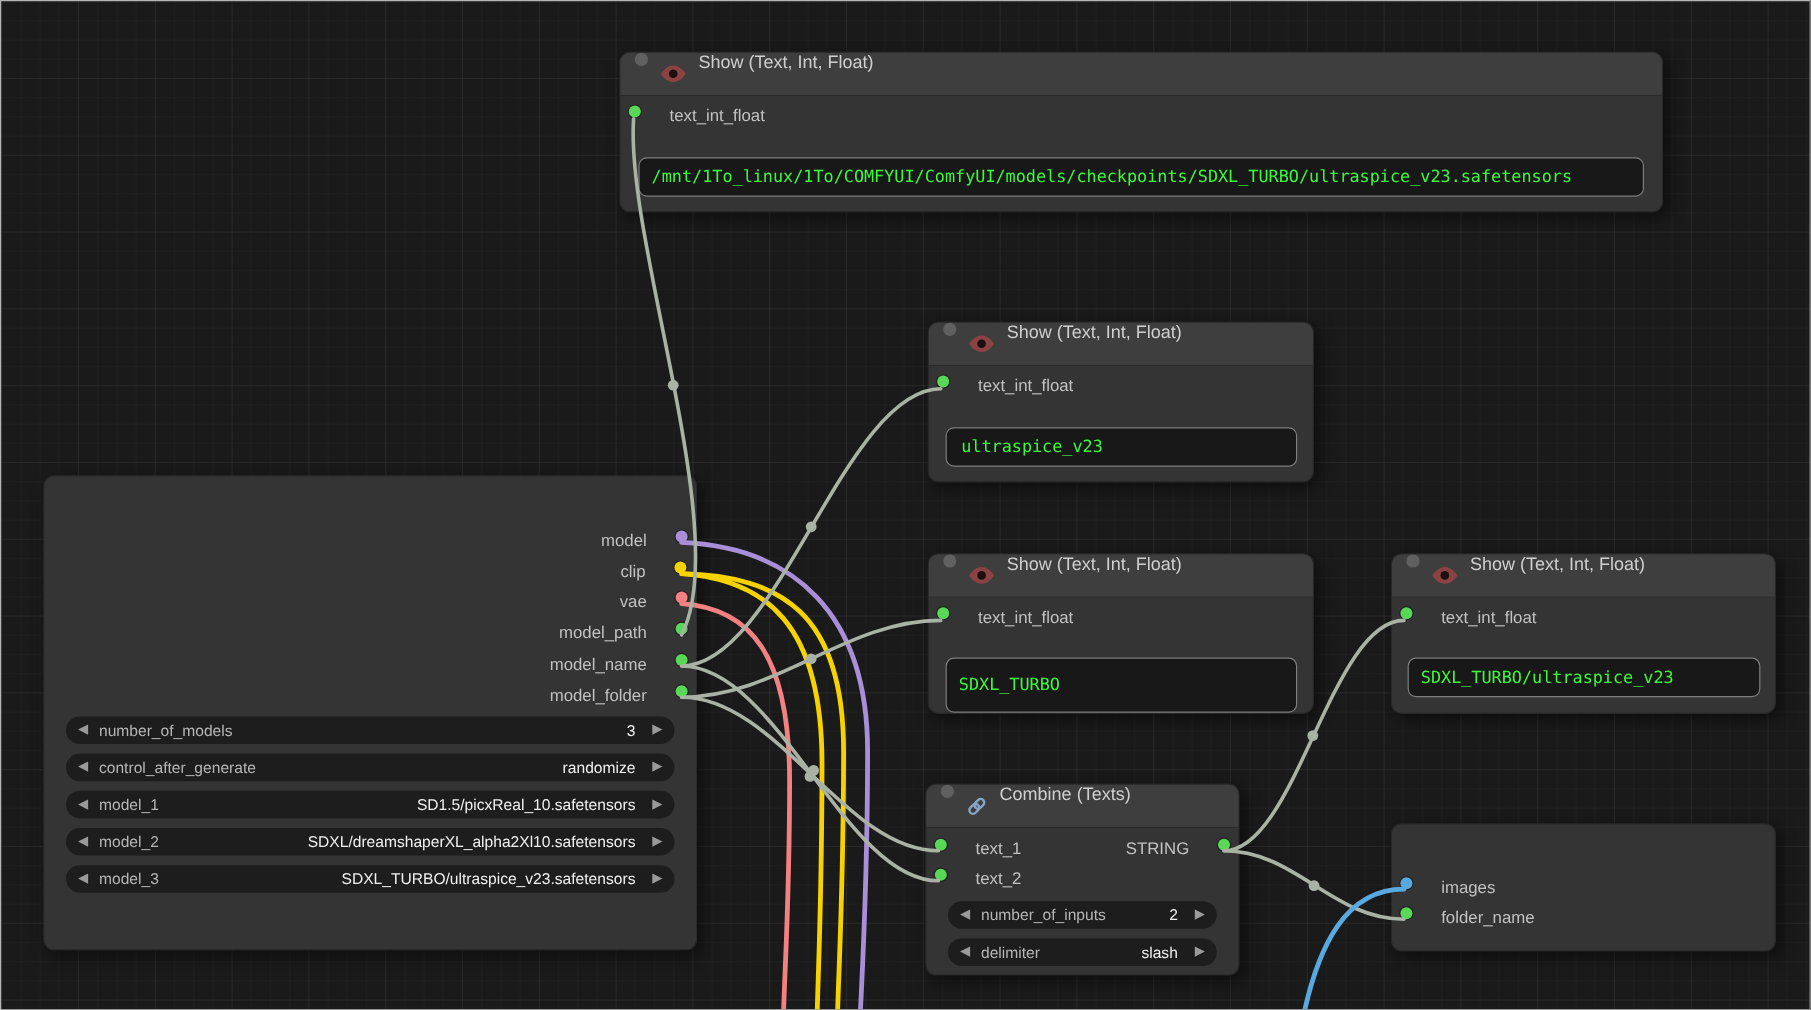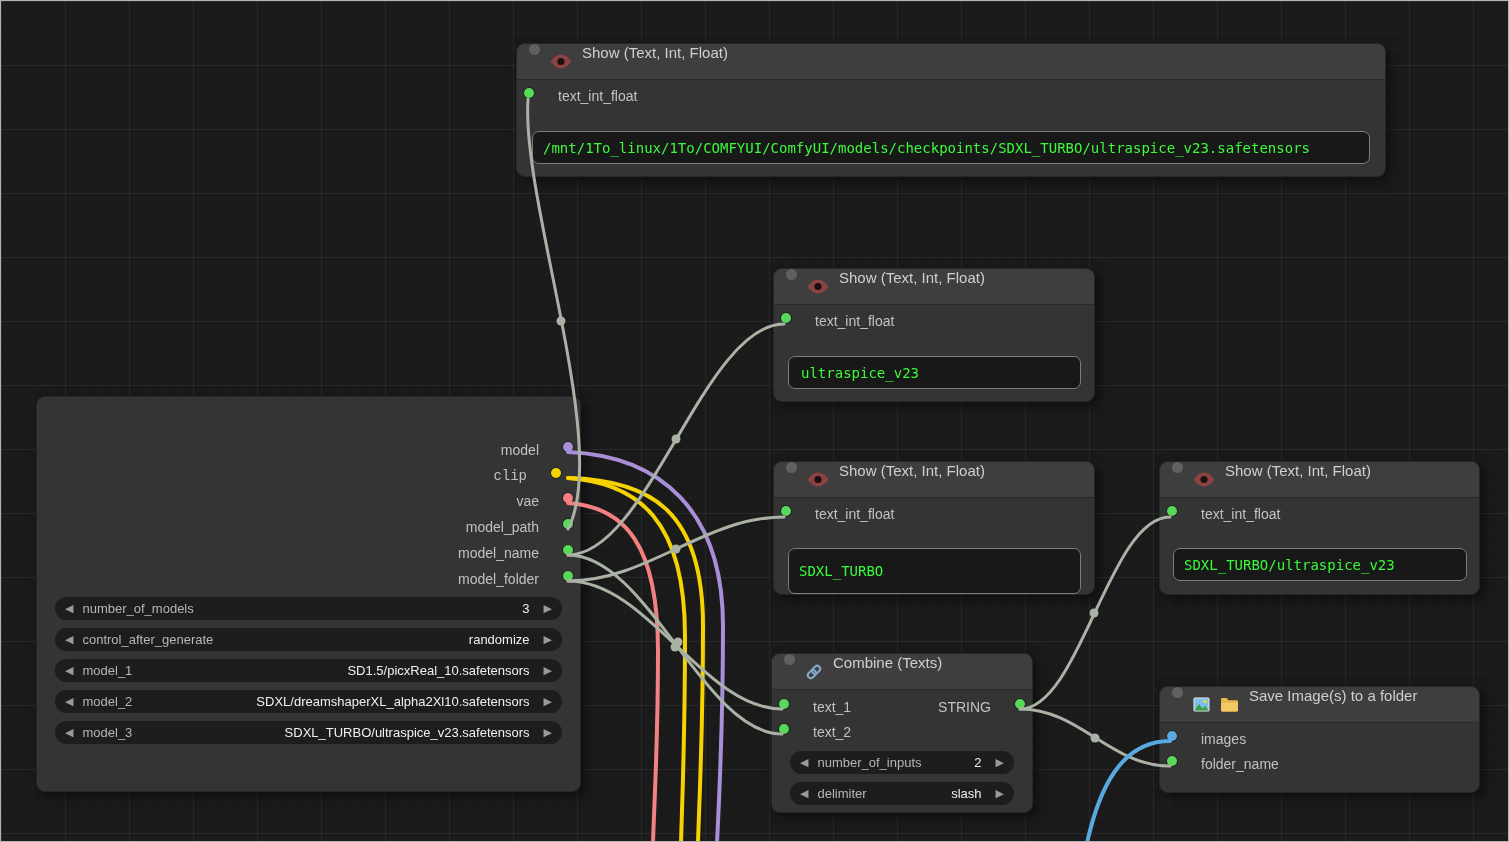--- a/index.html
+++ b/index.html
@@ -153,21 +153,21 @@
     </div>
     <div class="vbox" style="left:13px;top:86px;width:294px;height:33px;">SDXL_TURBO/ultraspice_v23</div>
   </div>
 
   <div class="node" style="left:35px;top:395px;width:543px;height:394px;">
 
     <div class="iorow out" style="top:45px;right:7px;">
       <span class="plabel">model</span>
       <span class="pdot c-purple"></span>
     </div>
-    <div class="iorow out" style="top:71px;right:19px;font-family:Liberation Mono, monospace;">
+    <div class="iorow out" style="top:71px;right:8px;">
       <span class="plabel">clip</span>
       <span class="pdot c-yellow"></span>
     </div>
     <div class="iorow out" style="top:96px;right:7px;">
       <span class="plabel">vae</span>
       <span class="pdot c-red"></span>
     </div>
     <div class="iorow out" style="top:122px;right:7px;">
       <span class="plabel">model_path</span>
       <span class="pdot c-green"></span>
@@ -246,38 +246,20 @@
     </div>
     <div class="widget" style="top:128px;left:18px;width:224px;">
       <span class="warrow">◀</span>
       <span class="wlabel">delimiter</span>
       <span class="wvalue">slash</span>
       <span class="warrow">▶</span>
     </div>
   </div>
 
   <div class="node" style="left:1158px;top:685px;width:319px;height:105px;">
-    <div class="nhead">
-      <span class="hdot"></span>
-      <span class="hicon">
-        <svg width="17" height="15" viewBox="0 0 17 15">
-            <rect x="0.5" y="0.5" width="16" height="14" rx="1.5" fill="#e9e9e9"></rect>
-            <rect x="1.5" y="1.5" width="14" height="12" fill="#79c0ea"></rect>
-            <path d="M1.5 13.5 6 7l3.5 4.5L12 9l3.5 4.5Z" fill="#3f9e44"></path>
-            <circle cx="12" cy="4.5" r="1.7" fill="#f2d23c"></circle>
-          </svg>
-      </span>
-      <span class="hicon">
-        <svg width="19" height="15" viewBox="0 0 19 15">
-            <path d="M1 2.5C1 1.7 1.7 1 2.5 1h4.2l1.8 2.2h8c.8 0 1.5.7 1.5 1.5V13c0 .8-.7 1.5-1.5 1.5h-14C1.7 14.5 1 13.8 1 13Z" fill="#e9b850"></path>
-            <path d="M1 6h17v7c0 .8-.7 1.5-1.5 1.5h-14C1.7 14.5 1 13.8 1 13Z" fill="#f3c963"></path>
-          </svg>
-      </span>
-      <span class="ntitle">Save Image(s) to a folder</span>
-    </div>
     <div class="iorow" style="top:44px;left:7px;">
       <span class="pdot c-blue"></span>
       <span class="plabel">images</span>
     </div>
     <div class="iorow" style="top:69px;left:7px;">
       <span class="pdot c-green"></span>
       <span class="plabel">folder_name</span>
     </div>
   </div>
 

